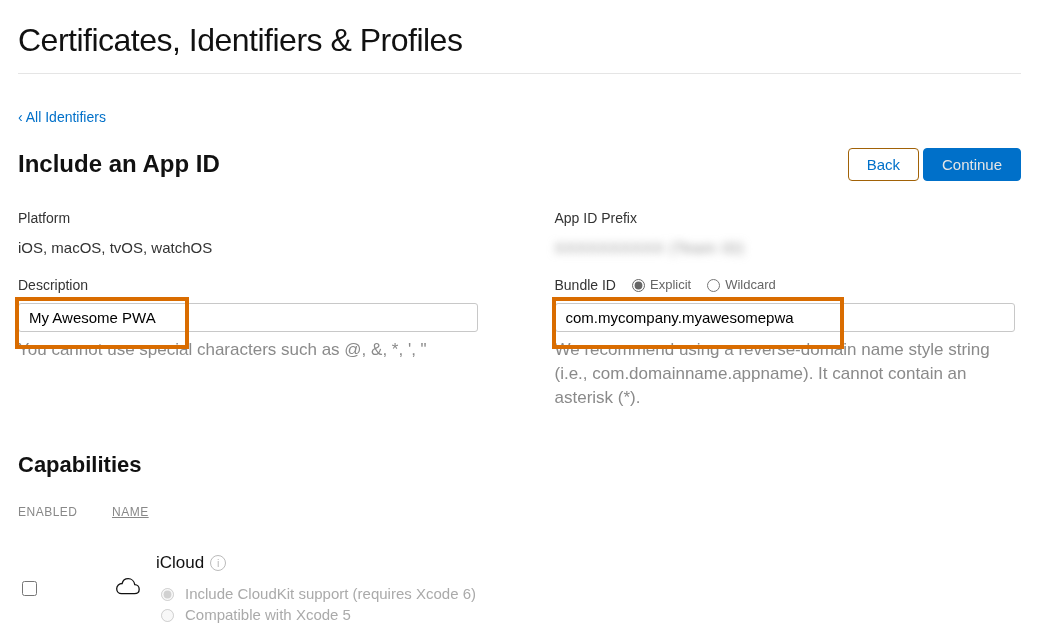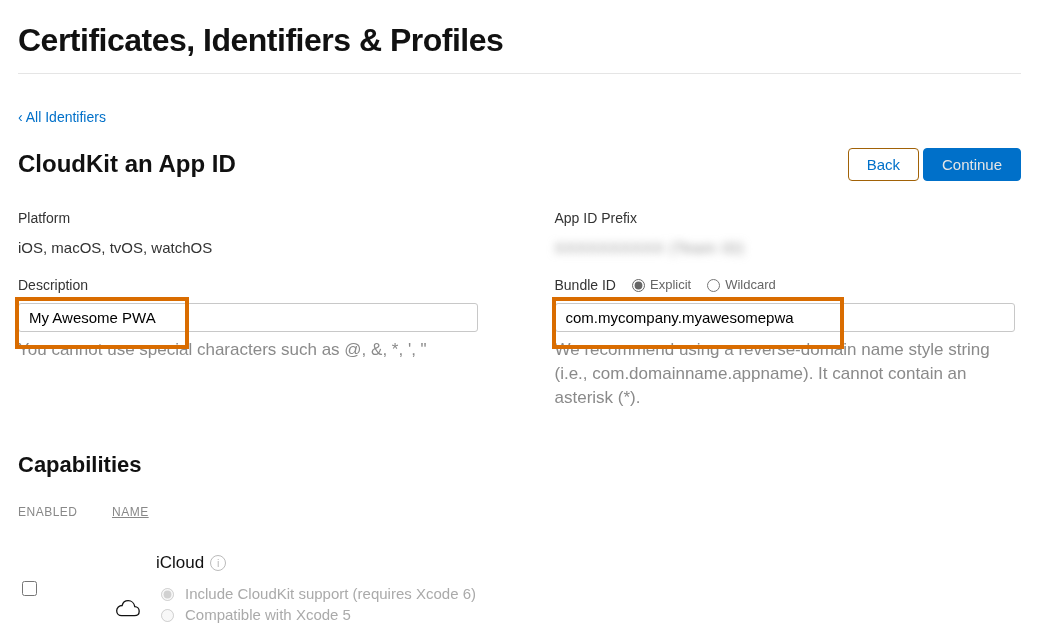--- a/index.html
+++ b/index.html
@@ -7,21 +7,21 @@
     margin: 0;
     padding: 0 18px;
     font-family: -apple-system, "Helvetica Neue", Helvetica, Arial, sans-serif;
     color: #111;
     font-size: 14px;
     line-height: 1.4;
     width: 1039px;
   }
   h1.page-title {
     font-size: 32px;
-    font-weight: 700;
+    font-weight: 400;
     letter-spacing: -0.5px;
     margin: 18px 0 10px 0;
   }
   .hr {
     border: none;
     border-top: 1px solid #e5e5e5;
     margin: 0 0 34px 0;
   }
   a.backlink {
     color: #0070c9;
@@ -142,21 +142,21 @@
   }
   .caps-header .col-enabled { width: 94px; }
   .caps-header .col-name { flex: 1; text-decoration: underline; }
   .cap-row {
     display: flex;
     align-items: center;
     padding: 10px 0;
   }
   .cap-row .col-enabled { width: 94px; display:flex; align-items:center; }
   .cap-row .col-enabled input[type="checkbox"] { width:15px; height:15px; }
-  .cap-row .col-name { flex: 1; display: flex; align-items: flex-end; gap: 14px; }
+  .cap-row .col-name { flex: 1; display: flex; align-items: center; gap: 14px; }
   .cap-icon {
     width: 30px; height: 30px;
     display: flex; align-items: center; justify-content: center;
     flex-shrink: 0;
   }
   .cap-icon svg { width: 30px; height: 30px; stroke: #111; stroke-width: 1.4; fill: none; }
   .cap-label-block { display:flex; flex-direction:column; gap:4px; }
   .cap-label-row { display:flex; align-items:center; gap:6px; font-size: 17px; color:#111; }
   .info-icon {
     width:16px; height:16px; border-radius:50%;
@@ -183,21 +183,21 @@
 
 
 <h1 class="page-title">Certificates, Identifiers &amp; Profiles</h1>
 <hr class="hr">
 
 <a href="#" class="backlink">
   <span>‹ </span><span>All Identifiers</span>
 </a>
 
 <div class="sub-header">
-  <h2 class="section-title">CloudKit an App ID</h2>
+  <h2 class="section-title">Include an App ID</h2>
   <div>
     <button class="btn btn-outline">Back</button>
     <button class="btn btn-primary">Continue</button>
   </div>
 </div>
 
 <div class="form-row">
   <div class="col">
     <span class="label">Platform</span>
     <div class="value-static">iOS, macOS, tvOS, watchOS</div>

